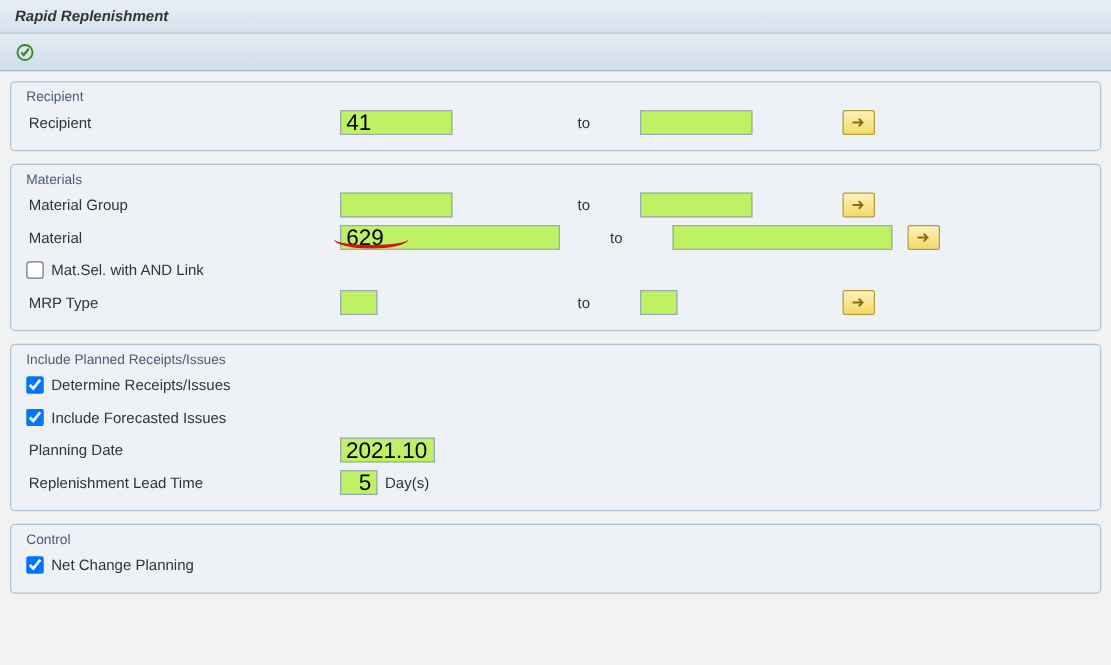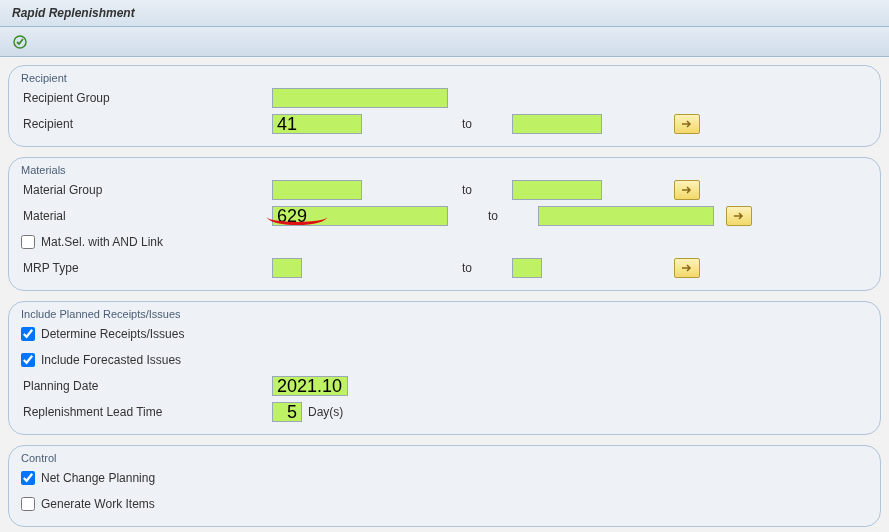--- a/index.html
+++ b/index.html
@@ -41,21 +41,21 @@
       align-items: center;
       justify-content: center;
       cursor: pointer;
     }
     .content {
       padding: 8px;
     }
     .group-box {
       background: #eef2f7;
       border: 1px solid #b0c4d8;
-      border-radius: 16px;
+      border-radius: 4px;
       margin-bottom: 10px;
       padding: 2px 8px 10px 8px;
       position: relative;
     }
     .group-legend {
       color: #4a5d73;
       font-size: 11px;
       padding: 4px 4px 0 4px;
     }
     .form-row {
@@ -140,24 +140,20 @@
       <path d="M5 8 L7 10 L11 5" fill="none" stroke="#3a8a2a" stroke-width="1.8"></path>
     </svg>
   </span>
 </div>
 
 <div class="content">
 
   <div class="group-box">
     <div class="group-legend">Recipient</div>
     <div class="form-row">
-      <div class="form-label">Recipient Group</div>
-      <input type="text" class="input-med" value="" style="">
-    </div>
-    <div class="form-row">
       <div class="form-label">Recipient</div>
       <input type="text" class="input-short" value="41" style="">
       <span class="to-spacer-wide"></span>
       <span class="to-label">to</span>
       <input type="text" class="input-short" value="" style="">
       <span style="width:60px;"></span>
       <span class="multi-btn">
         <svg width="12" height="10">
             <path d="M1 5 L8 5 M6 2 L9 5 L6 8" fill="none" stroke="#8a6a1a" stroke-width="1.5"></path>
           </svg>
@@ -240,21 +236,15 @@
   </div>
 
   <div class="group-box">
     <div class="group-legend">Control</div>
     <div class="form-row">
       <div class="form-label with-check">
         <input type="checkbox" checked="" style="">
         <span>Net Change Planning</span>
       </div>
     </div>
-    <div class="form-row">
-      <div class="form-label with-check">
-        <input type="checkbox" style="">
-        <span>Generate Work Items</span>
-      </div>
-    </div>
   </div>
 
 </div>
 
 </body></html>

